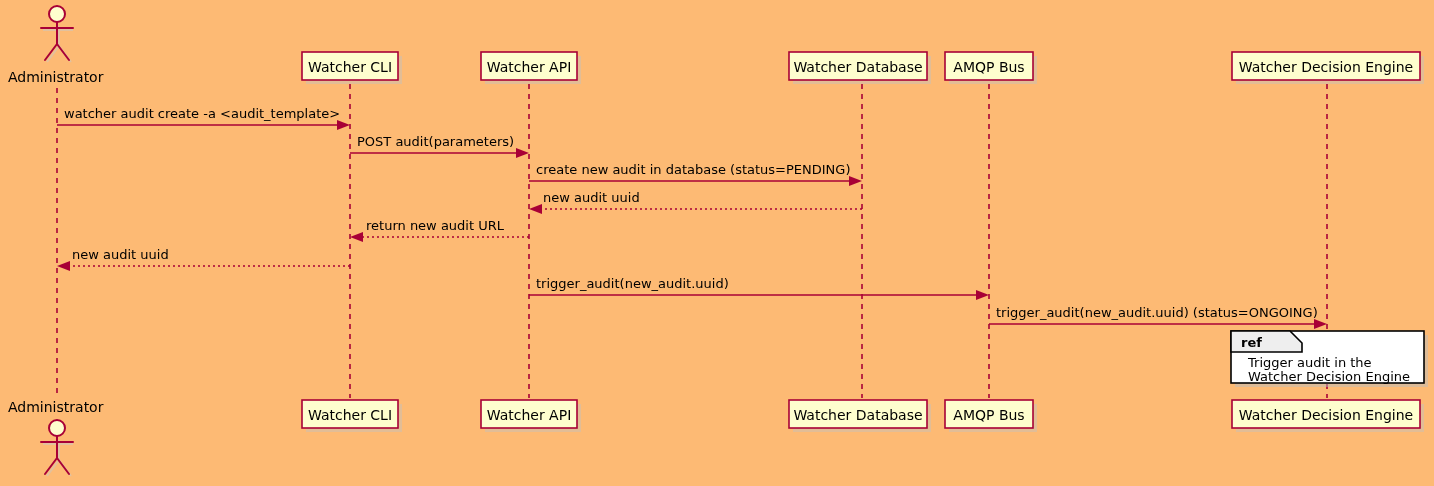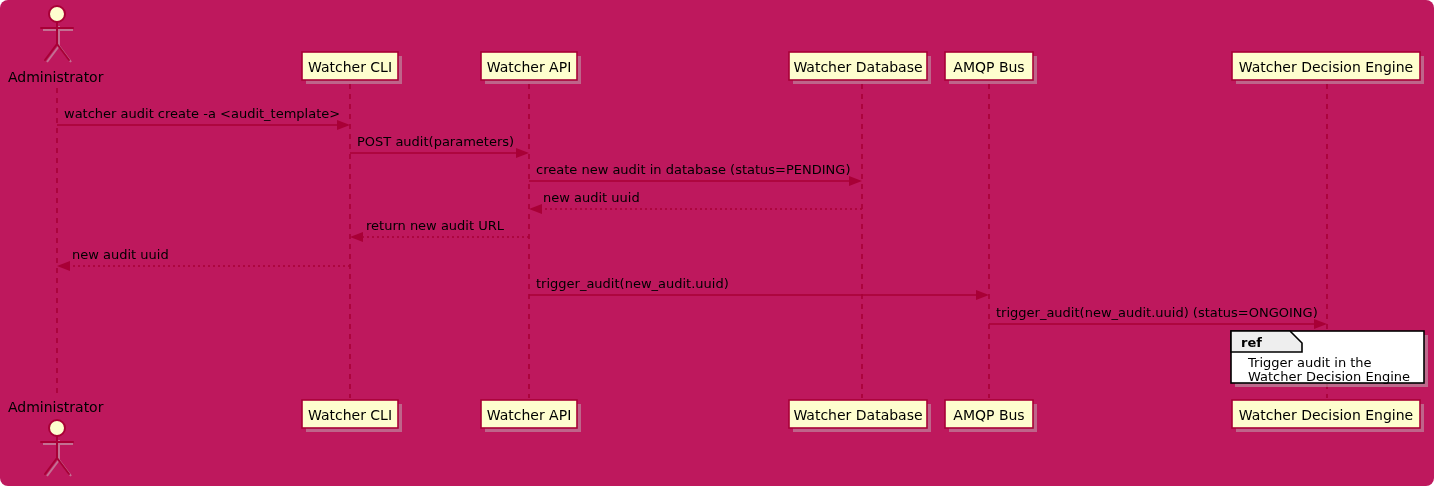--- a/index.html
+++ b/index.html
@@ -8,22 +8,21 @@
     background: #FFFFFF;
   }
   body {
     font-family: "DejaVu Sans", sans-serif;
   }
   #diagram-root {
     position: relative;
     width: 1434px;
     height: 486px;
     overflow: hidden;
-    background: #be185d;
-    border-radius: 8px;
+    background: #fdba74;
   }
   #diagram-svg {
     position: absolute;
     top: 0;
     left: 0;
     width: 1434px;
     height: 486px;
   }
   .participant-label,
   .actor-label,

